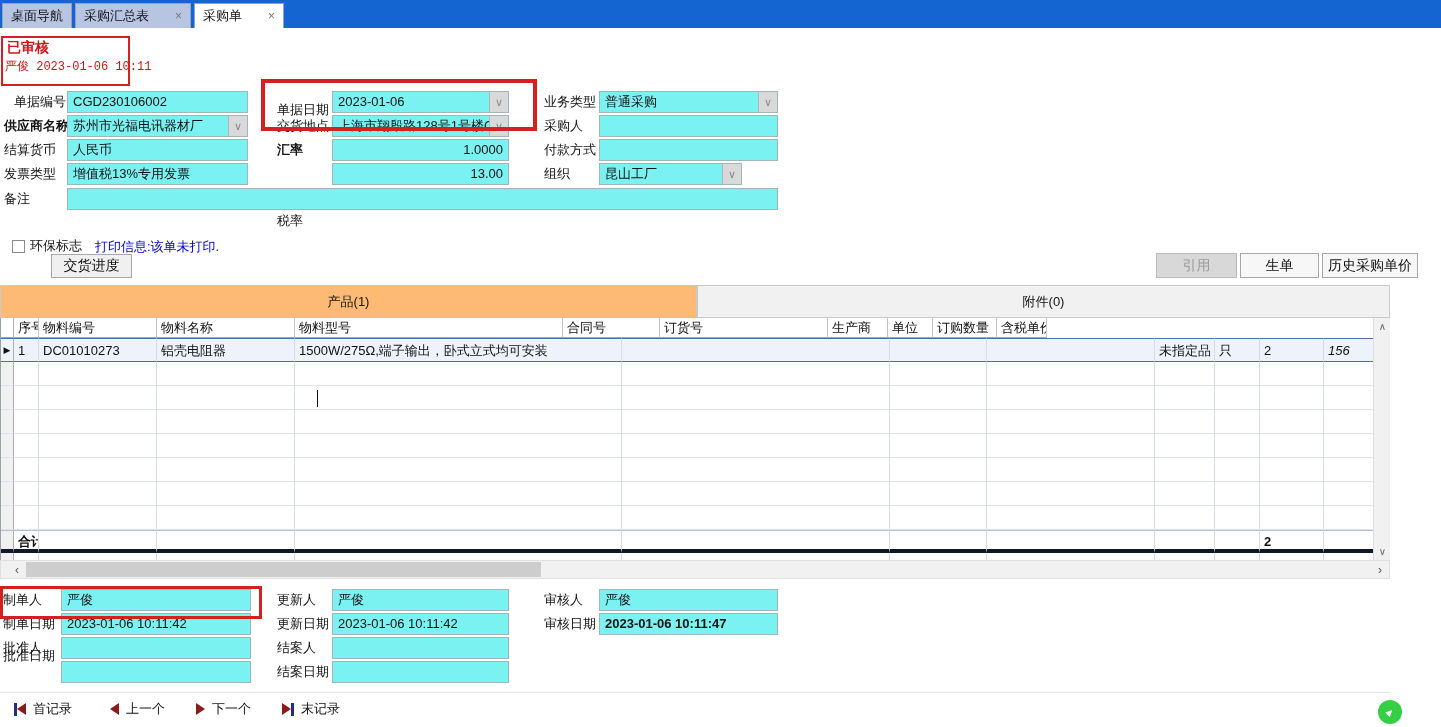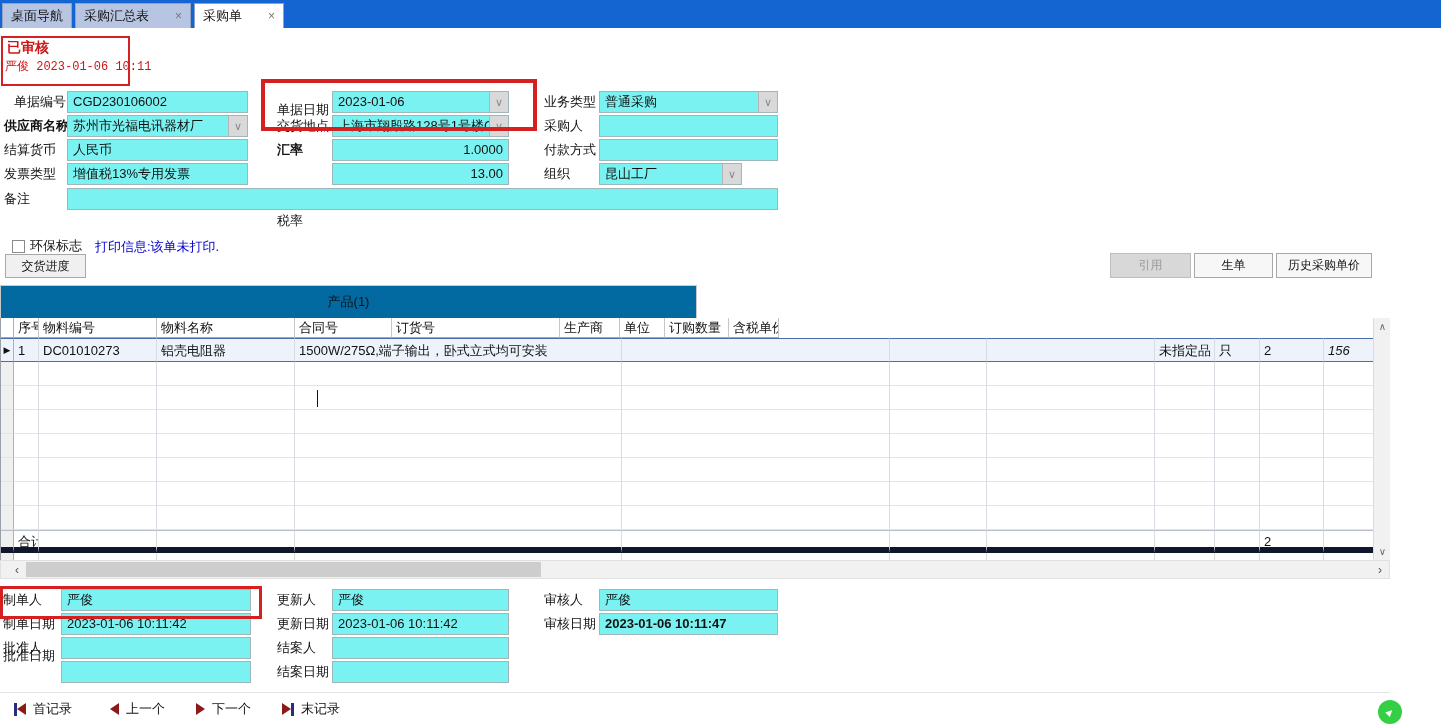--- a/index.html
+++ b/index.html
@@ -24,35 +24,35 @@
        box-sizing:border-box;padding:0 5px;white-space:nowrap;overflow:hidden;}
   .fld.num{text-align:right;}
   .combo-btn{position:absolute;right:0;top:0;bottom:0;width:18px;background:#d9d9d9;border-left:1px solid #b5b5b5;
        color:#8a8a8a;display:flex;align-items:center;justify-content:center;font-size:11px;}
   .fld.combo{padding-right:22px;}
   
   .cbox{position:absolute;width:13px;height:13px;background:#fff;border:1px solid #8a8a8a;box-sizing:border-box;}
   .linktext{position:absolute;color:#0000cc;white-space:nowrap;}
   
   .btn{position:absolute;background:#f0f0f0;border:1px solid #a8a8a8;box-sizing:border-box;
-       display:flex;align-items:center;justify-content:center;font-size:12px;}
+       display:flex;align-items:center;justify-content:center;font-size:14px;margin-left:46px;}
   .btn.disabled{background:#d8d8d8;color:#9a9a9a;border-color:#bdbdbd;}
   
   .dtab{position:absolute;height:33px;box-sizing:border-box;border:1px solid #c9c9c9;
         display:flex;align-items:center;justify-content:center;font-size:13px;}
   
   #grid{position:absolute;left:0;top:318px;width:1390px;height:242px;border-left:1px solid #9aa0a8;
         box-sizing:border-box;overflow:hidden;background:#fff;}
   .grow{display:flex;width:1373px;}
   .gcell{box-sizing:border-box;border-right:1px solid #d8dce2;padding:0 4px;white-space:nowrap;overflow:hidden;
          line-height:20px;font-size:13px;}
   .grow.header .gcell{border-right:1px solid #c6c6c6;border-bottom:1px solid #a7a7a7;background:#fff;line-height:19px;}
   .grow.body .gcell{border-bottom:1px solid #e0e4ea;line-height:23px;}
   .grow.current .gcell{background:#edf2fb;border-top:1px solid #4a6ea9;border-bottom:1px solid #4a6ea9;}
-  .grow.total .gcell{border-top:1px solid #b9bfc8;border-bottom:6px solid #0f172a;line-height:22px;}
+  .grow.total .gcell{border-top:1px solid #b9bfc8;border-bottom:4px solid #0f172a;line-height:22px;font-weight:bold;}
   .gsel{background:#f0f0f0;border-right:1px solid #b0b0b0 !important;color:#111;text-align:center;padding:0 !important;}
   .vscroll{position:absolute;right:0;top:0;width:17px;height:242px;background:#f1f1f1;border-left:1px solid #dcdcdc;box-sizing:border-box;}
   .varrow{position:absolute;left:0;width:17px;height:17px;display:flex;align-items:center;justify-content:center;
           color:#6a6a6a;font-size:10px;background:#f1f1f1;}
   
   #hscroll{position:absolute;left:0;top:560px;width:1390px;height:19px;background:#f1f1f1;border:1px solid #e0e0e0;box-sizing:border-box;}
   #hmark{position:absolute;left:0;top:560px;width:7px;height:19px;background:#111;}
   .harrow{position:absolute;top:0;height:17px;width:18px;display:flex;align-items:center;justify-content:center;color:#555;font-size:12px;}
   #hthumb{position:absolute;left:25px;top:1px;width:515px;height:15px;background:#cdcdcd;}
   .caret{position:absolute;width:1px;height:17px;background:#111;}
@@ -148,29 +148,31 @@
 
   <div class="cbox" style="left:12px;top:240px;"></div>
   <div class="lbl" style="left:30px;top:235px;">环保标志</div>
   <div class="linktext" style="left:95px;top:238px;">打印信息:该单未打印.</div>
 
   <div class="btn" style="left:5px;top:254px;width:81px;height:24px;">交货进度</div>
   <div class="btn disabled" style="left:1110px;top:253px;width:81px;height:25px;">引用</div>
   <div class="btn" style="left:1194px;top:253px;width:79px;height:25px;background:#f7f7f7;">生单</div>
   <div class="btn" style="left:1276px;top:253px;width:96px;height:25px;background:#f7f7f7;">历史采购单价</div>
 
-  <div class="dtab" style="left:0;top:285px;width:697px;background:#0369a1;border-bottom:none;">产品(1)</div>
+  <div class="dtab" style="left:0;top:285px;width:697px;background:#fdba74;border-bottom:none;">产品(1)</div>
+  <div class="dtab" style="left:697px;top:285px;width:693px;background:#f1f1f1;">附件(0)</div>
 
   <div id="grid">
 
   <div class="grow header" style="height: 20px;">
         <div class="gcell gsel" style="width: 13px; flex: 0 0 13px;"></div>
         <div class="gcell" style="width: 25px; flex: 0 0 25px;">序号</div>
         <div class="gcell" style="width: 118px; flex: 0 0 118px;">物料编号</div>
         <div class="gcell" style="width: 138px; flex: 0 0 138px;">物料名称</div>
+        <div class="gcell" style="width: 268px; flex: 0 0 268px;">物料型号</div>
         <div class="gcell" style="width: 97px; flex: 0 0 97px;">合同号</div>
         <div class="gcell" style="width: 168px; flex: 0 0 168px;">订货号</div>
         <div class="gcell" style="width: 60px; flex: 0 0 60px;">生产商</div>
         <div class="gcell" style="width: 45px; flex: 0 0 45px;">单位</div>
         <div class="gcell" style="width: 64px; flex: 0 0 64px;">订购数量</div>
         <div class="gcell" style="width: 50px; flex: 0 0 50px;">含税单价</div>
       </div>
       <div class="grow body current" style="height: 24px;">
         <div class="gcell gsel" style="width: 13px; flex: 0 0 13px; font-size: 9px;">▶</div>
         <div class="gcell" style="width: 25px; flex: 0 0 25px;">1</div>

